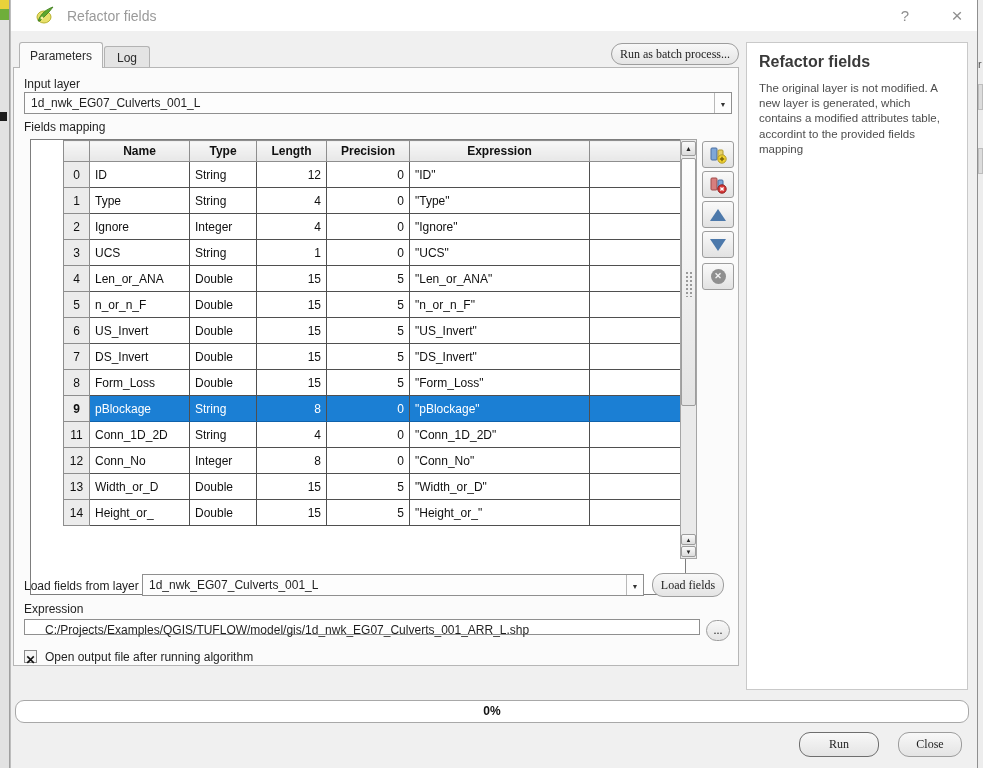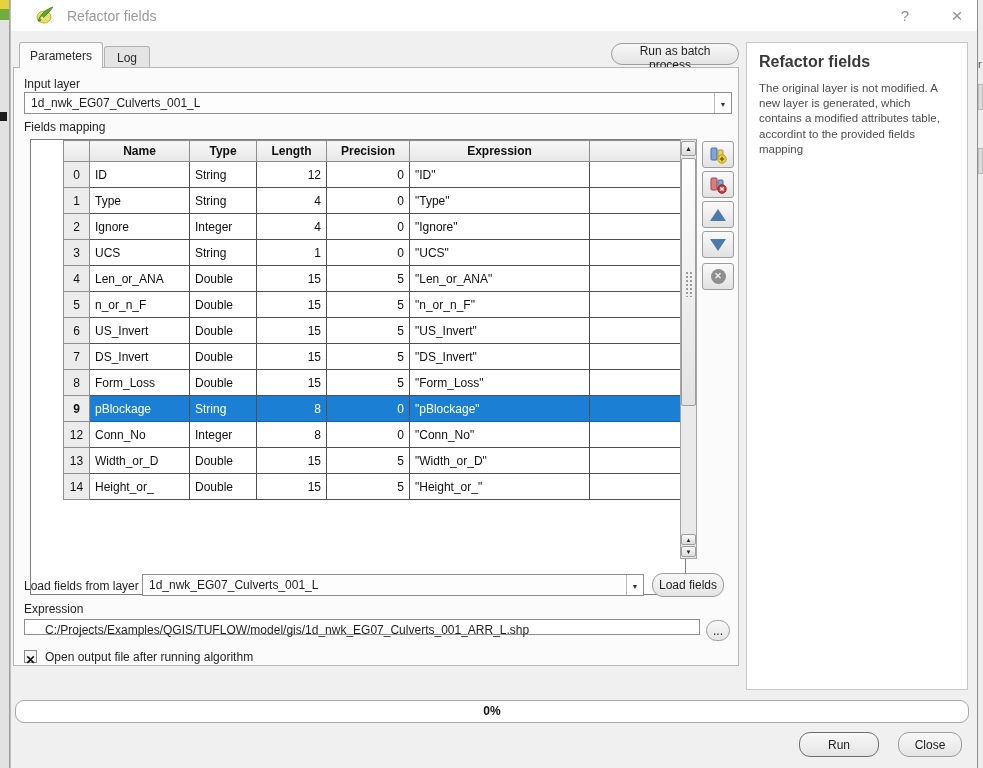--- a/index.html
+++ b/index.html
@@ -29,21 +29,21 @@
     color: #8f8f8f; text-align: center; line-height: 24px; cursor: default; }
 
   
   .tab { position: absolute; font-size: 12px; color: #2b2b2b; text-align: center;
     border: 1px solid #b3b3b3; border-bottom: none; border-radius: 3px 3px 0 0; }
   .tab-parameters { left: 8px; top: 42px; width: 84px; height: 26px; line-height: 26px; background: #fbfbfb; z-index: 3; }
   .tab-log { left: 93px; top: 46px; width: 46px; height: 22px; line-height: 22px; background: #e4e4e4; z-index: 1; }
   .batch-btn { position: absolute; left: 600px; top: 43px; width: 128px; height: 22px; }
 
   .btn { background: linear-gradient(180deg, #f8f8f8, #e4e4e4); border: 1px solid #9d9d9d;
-    border-radius: 11px; font-size: 12px; color: #1f1f1f; text-align: center; font-family: Liberation Sans, sans-serif; }
+    border-radius: 11px; font-size: 12px; color: #1f1f1f; text-align: center; font-family: Liberation Serif, serif; }
 
   
   .page { position: absolute; left: 2px; top: 67px; width: 726px; height: 599px;
     background: #fbfbfb; border: 1px solid #b6b6b6; z-index: 2; }
   .lbl { position: absolute; font-size: 12px; color: #1f1f1f; }
   .lbl-input-layer { left: 10px; top: 9px; }
   .lbl-fields-mapping { left: 10px; top: 52px; }
   .lbl-load-fields { left: 10px; top: 511px; }
   .lbl-refactored { left: 10px; top: 534px; }
 
@@ -269,20 +269,29 @@
               <tr class="selected">
                 <th>9</th>
                 <td>pBlockage</td>
                 <td>String</td>
                 <td class="num">8</td>
                 <td class="num">0</td>
                 <td>"pBlockage"</td>
                 <td></td>
               </tr>
               <tr>
+                <th>11</th>
+                <td>Conn_1D_2D</td>
+                <td>String</td>
+                <td class="num">4</td>
+                <td class="num">0</td>
+                <td>"Conn_1D_2D"</td>
+                <td></td>
+              </tr>
+              <tr>
                 <th>12</th>
                 <td>Conn_No</td>
                 <td>Integer</td>
                 <td class="num">8</td>
                 <td class="num">0</td>
                 <td>"Conn_No"</td>
                 <td></td>
               </tr>
               <tr>
                 <th>13</th>

